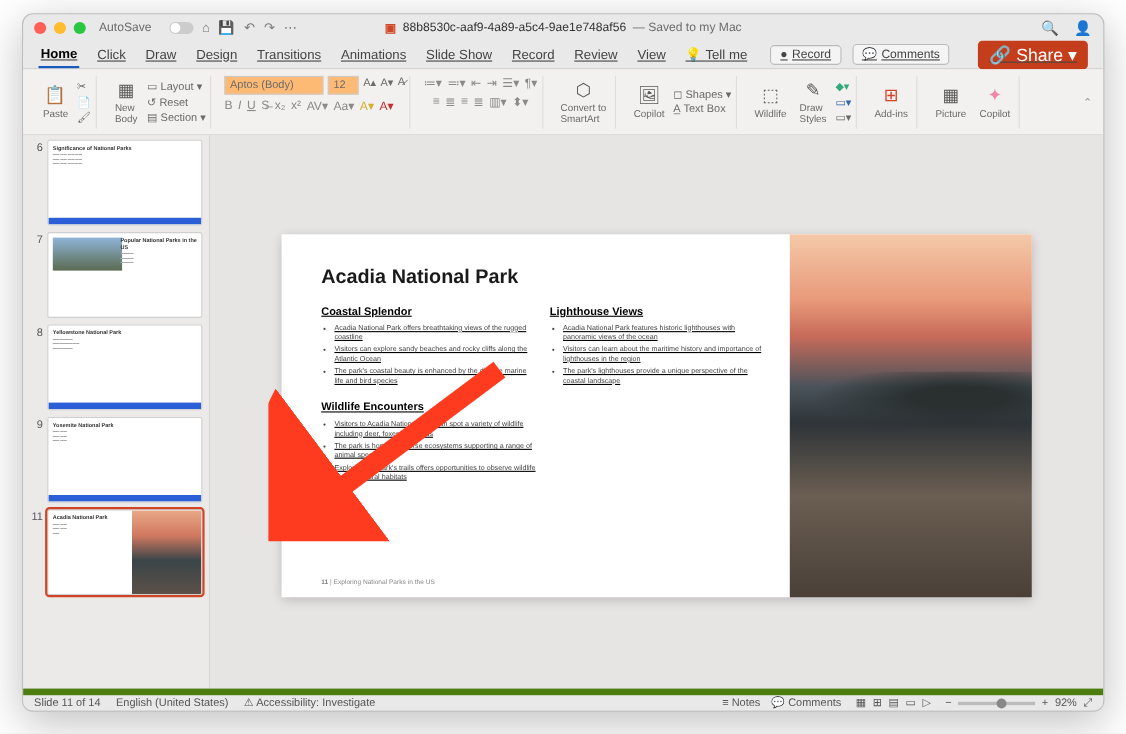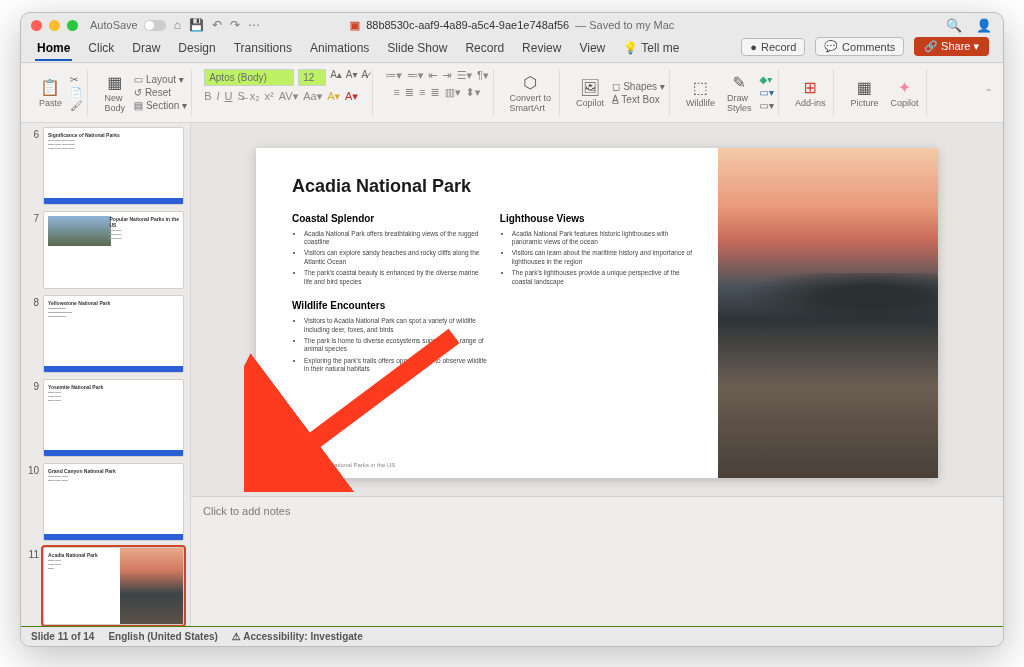--- a/index.html
+++ b/index.html
@@ -4,75 +4,75 @@
 <style>
 * { margin: 0; padding: 0; box-sizing: border-box; font-family: -apple-system, "Segoe UI", sans-serif; }
 body { background: #fff; width: 1024px; height: 667px; overflow: hidden; position: relative; }
 .window { position: absolute; top: 12px; left: 20px; right: 20px; bottom: 20px; background: #e9e9e9; border-radius: 10px; box-shadow: 0 10px 40px rgba(0,0,0,.25); display: flex; flex-direction: column; overflow: hidden; border: 1px solid #bdbdbd; }
 .titlebar { height: 24px; display: flex; align-items: center; padding: 0 10px; font-size: 11px; color: #6b6b6b; position: relative; }
 .traffic { display: flex; gap: 7px; }
 .dot { width: 11px; height: 11px; border-radius: 50%; }
 .dot.r { background: #ff5f57; } .dot.y { background: #febc2e; } .dot.g { background: #28c840; }
 .titlecenter { position: absolute; left: 50%; transform: translateX(-50%); display: flex; align-items: center; gap: 6px; }
 .titlecenter .picon { color: #d04526; font-weight: bold; }
-.autosave { margin-left: 12px; display: flex; align-items: center; gap: 6px; font-size: 11px; }
+.autosave { margin-left: 12px; display: flex; align-items: center; gap: 16px; font-size: 11px; }
 .toggle { width: 22px; height: 11px; background: #ccc; border-radius: 6px; position: relative; }
 .toggle::after { content: ""; position: absolute; left: 1px; top: 1px; width: 9px; height: 9px; background: #fff; border-radius: 50%; }
 .qat { display: flex; gap: 8px; margin-left: 8px; color: #7a7a7a; }
 .qat span { font-size: 12px; }
 .titleright { margin-left: auto; display: flex; gap: 14px; color: #7a7a7a; font-size: 13px; }
 
-.tabbar { height: 26px; display: flex; align-items: flex-start; padding: 0 14px; gap: 14px; font-size: 12px; color: #444; border-bottom: 1px solid #d0d0d0; background: #e9e9e9; }
+.tabbar { height: 26px; display: flex; align-items: center; padding: 0 14px; gap: 14px; font-size: 12px; color: #444; border-bottom: 1px solid #d0d0d0; background: #e9e9e9; text-decoration: underline; }
 .tab { padding: 4px 2px; cursor: default; }
 .tab.active { font-weight: 600; border-bottom: 2px solid #185abd; color: #000; }
 .tabright { margin-left: auto; display: flex; gap: 10px; align-items: center; }
 .pill { border: 1px solid #bbb; border-radius: 4px; padding: 2px 8px; font-size: 11px; display: flex; align-items: center; gap: 4px; background: #f4f4f4; }
-.share { background: #c43e1c; color: #fff; border: none; padding: 3px 10px; border-radius: 4px; font-size: 11px; }
+.share { background: #c43e1c; color: #fff; border: none; padding: 3px 10px; border-radius: 4px; font-size: 16px; margin-left: 16px; }
 
 .ribbon { height: 60px; background: #f3f1f0; display: flex; align-items: center; padding: 4px 10px; gap: 8px; border-bottom: 1px solid #d6d6d6; font-size: 10px; color: #6a6a6a; }
 .rgroup { display: flex; align-items: center; gap: 4px; padding: 0 4px; border-right: 1px solid #ddd; height: 48px; }
 .rgroup:last-child { border-right: none; }
 .rbtn { display: flex; flex-direction: column; align-items: center; justify-content: center; gap: 1px; padding: 2px 4px; min-width: 30px; }
 .rbtn .ic { font-size: 16px; color: #5a5a5a; }
 .rbtn .lbl { font-size: 9px; }
 .smallstack { display: flex; flex-direction: column; gap: 2px; font-size: 10px; }
 .fontbox { display: flex; gap: 4px; }
-.fontbox select, .fontbox .sel { border: 1px solid #ccc; background: #bef264; font-size: 10px; padding: 2px 4px; }
+.fontbox select, .fontbox .sel { border: 1px solid #ccc; background: #fdba74; font-size: 10px; padding: 2px 4px; }
 .fmtrow { display: flex; gap: 5px; color: #8a8a8a; font-size: 11px; }
 
 .body { flex: 1; display: flex; overflow: hidden; }
 .thumbs { width: 170px; background: #eceae9; overflow-y: auto; padding: 4px 6px 4px 4px; border-right: 1px solid #d8d6d5; }
 .thumbrow { display: flex; gap: 4px; margin-bottom: 6px; }
 .tn { font-size: 10px; color: #555; width: 14px; text-align: right; padding-top: 2px; }
 .thumb { flex: 1; height: 78px; background: #fff; border: 1px solid #cfcfcf; border-radius: 2px; padding: 4px; overflow: hidden; }
 .thumb.sel { outline: 2px solid #d04526; }
 .thumb .tt { font-size: 5px; font-weight: 600; color: #333; }
 .thumb .tbody { font-size: 3px; color: #aaa; line-height: 4px; }
 .bluebar { position: absolute; bottom: 0; left: 0; right: 0; height: 6px; background: #2a5fd8; }
 .thumb { position: relative; }
 .thumbimg { position: absolute; top: 0; right: 0; bottom: 0; width: 45%; background: linear-gradient(180deg,#e8a888 0%,#d17860 30%,#3a4548 60%,#5c5048 100%); }
 .thumbimg2 { position: absolute; top: 4px; left: 4px; width: 45%; height: 40%; background: linear-gradient(180deg,#8fb4d8,#5a6b50); }
 
 .stage { flex: 1; display: flex; flex-direction: column; background: #e7e5e4; }
 .canvaswrap { flex: 1; display: flex; align-items: center; justify-content: center; padding: 12px 20px 6px; }
 .slide { width: 682px; height: 330px; background: #fff; box-shadow: 0 2px 10px rgba(0,0,0,.2); position: relative; display: flex; }
 .slidetext { flex: 1; padding: 28px 18px 18px 36px; }
 .slidetext h1 { font-size: 18px; font-weight: 700; color: #1a1a1a; margin-bottom: 16px; }
-.cols { display: flex; gap: 12px; }
+.cols { display: flex; gap: 12px; text-decoration: underline; }
 .col h3 { font-size: 10px; font-weight: 700; margin-bottom: 6px; }
 .col ul { list-style: disc; padding-left: 12px; }
 .col li { font-size: 6.5px; color: #444; margin-bottom: 3px; line-height: 1.3; }
 .col2 { margin-top: 14px; }
 .footer { position: absolute; bottom: 10px; left: 36px; font-size: 6px; color: #888; }
 .slideimg { width: 220px; background: linear-gradient(180deg,#f4c9a8 0%,#e89a7a 18%,#c86b5a 28%,#4a535b 42%,#2e3438 52%,#6b5e52 72%,#4a4038 100%); position: relative; }
 .slideimg::before { content:""; position:absolute; left:0; right:0; top:38%; height:18%; background: radial-gradient(ellipse at 70% 40%, #2a3030 20%, transparent 60%); }
 
 .notes { height: 130px; border-top: 1px solid #cfcfcf; background: #efedec; padding: 8px 12px; font-size: 11px; color: #7a7a7a; }
 
-.status { height: 20px; background: #e9e9e9; border-top: 1px solid #4d7c0f; display: flex; align-items: center; padding: 0 10px; font-size: 10px; color: #555; gap: 14px; font-weight: bold; }
+.status { height: 20px; background: #e9e9e9; border-top: 6px solid #4d7c0f; display: flex; align-items: center; padding: 0 10px; font-size: 10px; color: #555; gap: 14px; }
 .status .right { margin-left: auto; display: flex; align-items: center; gap: 10px; }
 .zoom { display: flex; align-items: center; gap: 6px; }
 .zslider { width: 70px; height: 3px; background: #bbb; position: relative; }
 .zslider::after { content:""; position:absolute; left:50%; top:-3px; width:9px; height:9px; background:#888; border-radius:50%; }
 .viewbtns span { padding: 0 3px; }
 
 .arrow { position: absolute; width: 224px; height: 170px; pointer-events: none; z-index: 50; }
 .arrow svg { width: 100%; height: 100%; }
 </style>
 </head>
@@ -268,28 +268,20 @@
             <div class="tt">Yellowstone National Park</div>
             <div class="tbody">▬▬▬▬▬▬<br>▬▬▬▬▬▬▬▬<br>▬▬▬▬▬▬</div>
             <div class="bluebar"></div>
           </div>
         </div>
       <div class="thumbrow">
           <div class="tn">9</div>
           <div class="thumb">
             <div class="tt">Yosemite National Park</div>
             <div class="tbody">▬▬ ▬▬<br>▬▬ ▬▬<br>▬▬ ▬▬</div>
-            <div class="bluebar"></div>
-          </div>
-        </div>
-      <div class="thumbrow">
-          <div class="tn">10</div>
-          <div class="thumb">
-            <div class="tt">Grand Canyon National Park</div>
-            <div class="tbody">▬▬ ▬▬ ▬▬<br>▬▬ ▬▬ ▬▬</div>
             <div class="bluebar"></div>
           </div>
         </div>
       <div class="thumbrow">
           <div class="tn">11</div>
           <div class="thumb sel">
             <div style="width:55%">
               <div class="tt">Acadia National Park</div>
               <div class="tbody">▬▬ ▬▬<br>▬▬ ▬▬<br>▬▬</div>
             </div>
@@ -328,30 +320,39 @@
                   <li>Visitors can learn about the maritime history and importance of lighthouses in the region</li>
                   <li>The park's lighthouses provide a unique perspective of the coastal landscape</li>
                 </ul>
               </div>
             </div>
             <div class="footer"><b>11</b> | <span>Exploring National Parks in the US</span></div>
           </div>
           <div class="slideimg"></div>
         </div>
       </div>
-      <div class="notes">
-        <span>Click to add notes</span>
-      </div>
     </div>
   </div>
 
   <div class="status">
     <span>Slide 11 of 14</span>
     <span>English (United States)</span>
     <span>⚠ <span>Accessibility: Investigate</span></span>
+    <div class="right">
+      <span>≡ <span>Notes</span></span>
+      <span>💬 <span>Comments</span></span>
+      <span class="viewbtns"><span>▦</span><span>⊞</span><span>▤</span><span>▭</span><span>▷</span></span>
+      <div class="zoom">
+        <span>−</span>
+        <div class="zslider"></div>
+        <span>+</span>
+        <span>92%</span>
+        <span>⤢</span>
+      </div>
+    </div>
   </div>
 </div>
 
 <div class="arrow" style="left:244px; top:322px">
   <svg viewBox="0 0 224 170">
     <defs>
         <marker id="ah" markerWidth="12" markerHeight="12" refX="3" refY="6" orient="auto">
           <path d="M0,0 L12,6 L0,12 Z" fill="#ff3b1f"></path>
         </marker>
       </defs>

